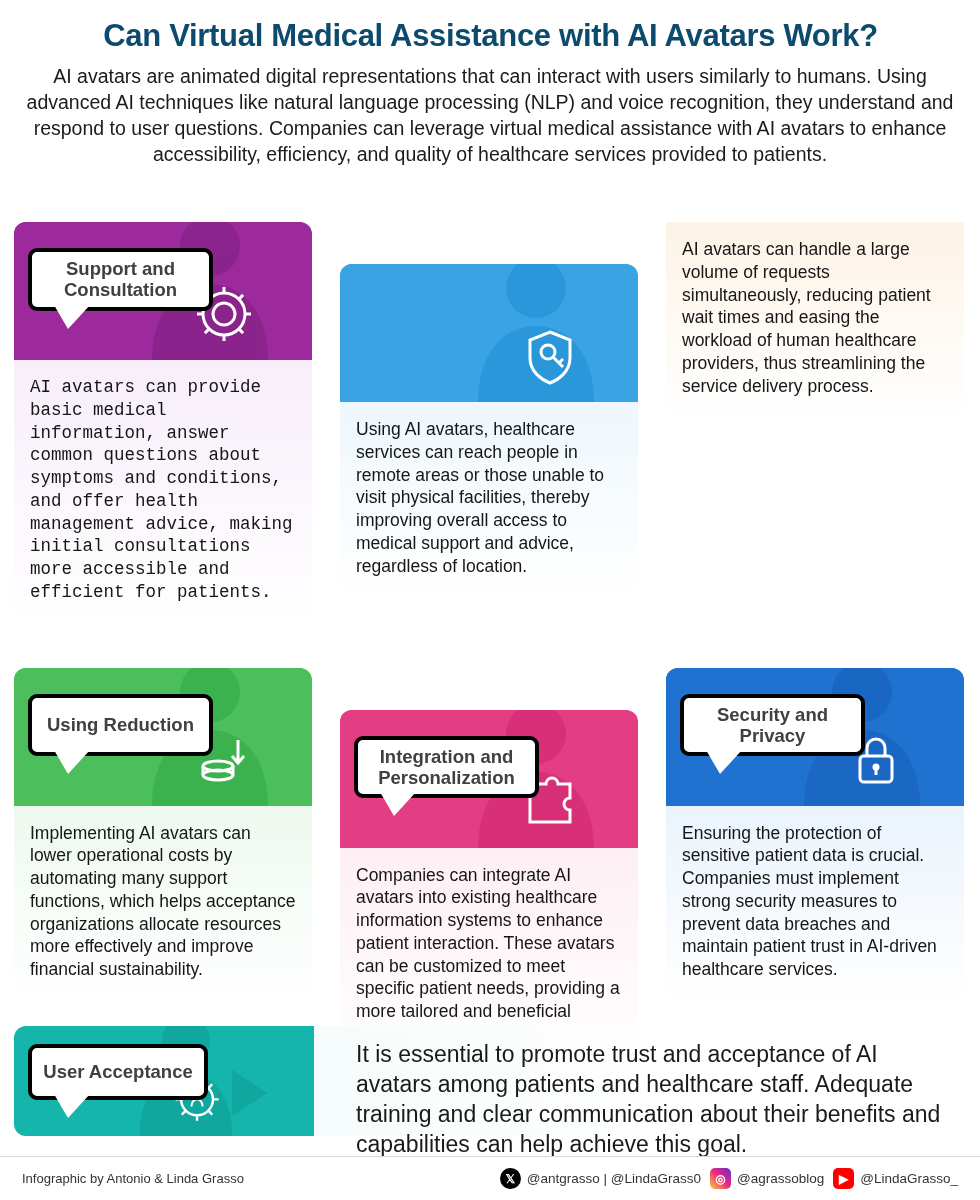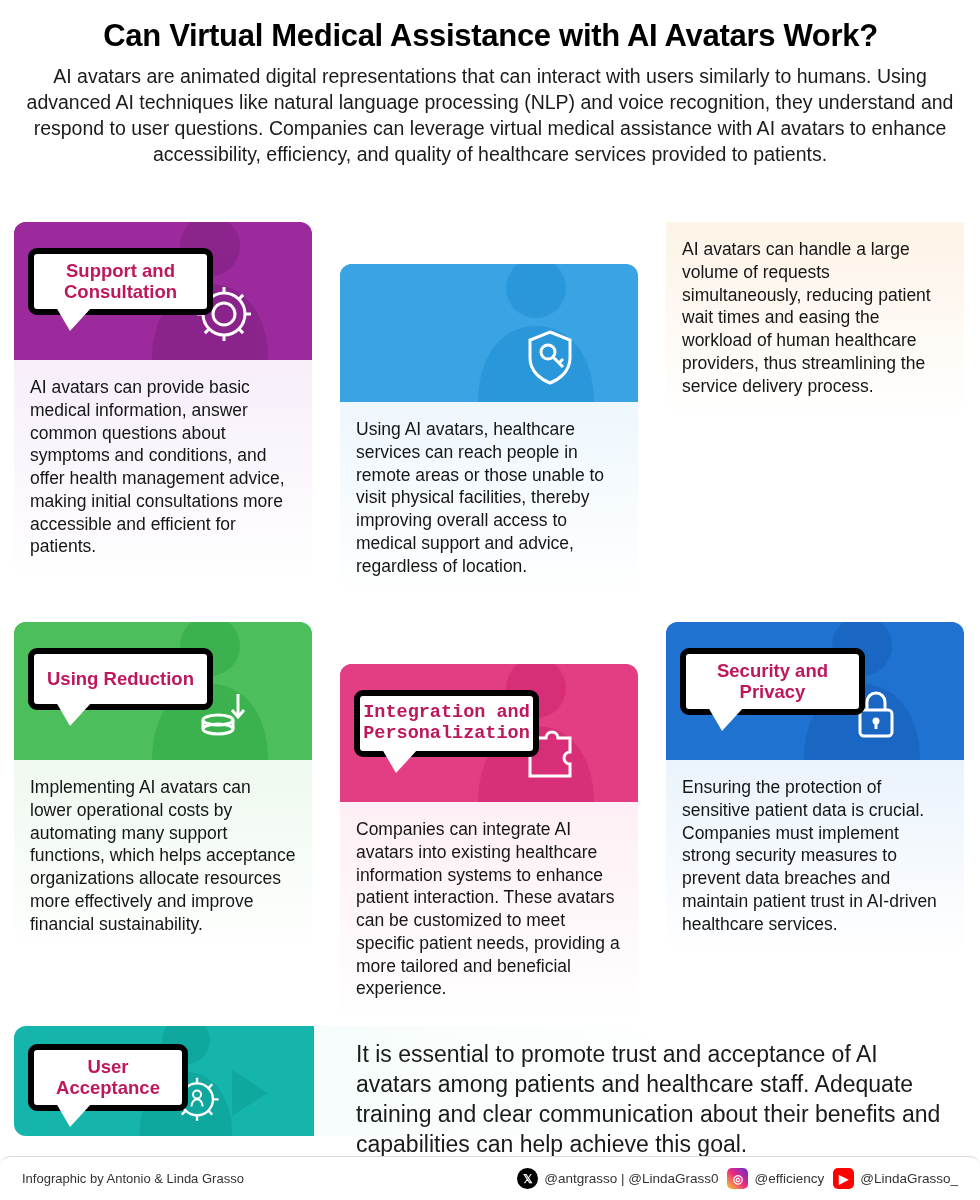--- a/index.html
+++ b/index.html
@@ -13,21 +13,21 @@
   }
   .page { width: 980px; height: 1200px; position: relative; }
 
   
   .title {
     text-align: center;
     font-size: 31px;
     font-weight: bold;
     letter-spacing: -0.3px;
     padding: 18px 19px 10px 20px;
-    color: #000000;
+    color: #0c4a6e;
   }
   .intro {
     text-align: center;
     font-size: 19.5px;
     line-height: 1.33;
     padding: 0 24px;
     color: #1b1b1b;
   }
 
   
@@ -61,31 +61,31 @@
     position: absolute;
     right: 10px; top: 0;
     width: 300px; height: 138px;
   }
   .bubble {
     position: absolute;
     left: 14px; top: 26px;
     width: 185px;
     min-height: 62px;
     background: #ffffff;
-    border: 6px solid #000000;
+    border: 4px solid #000000;
     border-radius: 9px;
     display: flex;
     align-items: center;
     justify-content: center;
     text-align: center;
     padding: 6px 8px;
     font-size: 18.5px;
     font-weight: bold;
     line-height: 1.15;
-    color: #be185d;
+    color: #404040;
     z-index: 4;
   }
   .bubble:after {
     content: "";
     position: absolute;
     left: 22px; bottom: -22px;
     width: 0; height: 0;
     border-left: 14px solid transparent;
     border-right: 22px solid transparent;
     border-top: 24px solid #fff;
@@ -105,42 +105,41 @@
     width: 952px;
     height: 110px;
     border-radius: 12px;
   }
   .wide .head {
     position: absolute;
     left: 0; top: 0;
     width: 300px; height: 110px;
     border-radius: 12px 0 0 12px;
   }
-  .wide .bubble { top: 18px; width: 160px; min-height: 56px; font-size: 18.5px; }
+  .wide .bubble { top: 18px; width: 180px; min-height: 56px; font-size: 18.5px; }
   .wide .wbody {
     position: absolute;
     left: 342px; top: 14px;
     width: 600px;
     font-size: 23px;
     line-height: 1.30;
   }
 
   
   .footer {
     position: absolute;
     left: 0; bottom: 0;
     width: 980px; height: 44px;
     border-top: 1px solid #d9d9d9;
     display: flex;
     align-items: center;
     justify-content: space-between;
     padding: 0 22px;
     font-size: 13px;
     color: #333;
-    border-radius: 10px;
   }
   .handles { display: flex; align-items: center; gap: 9px; font-size: 13.5px; }
   .hgroup { display: flex; align-items: center; gap: 6px; }
   .sicon {
     width: 21px; height: 21px; border-radius: 5px;
     display: inline-flex; align-items: center; justify-content: center;
     color: #fff; font-size: 12px; font-weight: bold;
   }
   .ic-x { background: #000; border-radius: 50%; }
   .ic-ig { background: linear-gradient(45deg,#f9ce34,#ee2a7b,#6228d7); }
@@ -174,21 +173,21 @@
                     <path d="M-14.8,14.8 L-19.1,19.1"></path>
                     <path d="M-21.0,0.0 L-27.0,0.0"></path>
                     <path d="M-14.8,-14.8 L-19.1,-19.1"></path>
                     <path d="M-0.0,-21.0 L-0.0,-27.0"></path>
                     <path d="M14.8,-14.8 L19.1,-19.1"></path>
                   </g>
                 </g>
               </svg></div>
             <div class="bubble">Support and Consultation</div>
           </div>
-          <div class="body" style="background: linear-gradient(rgb(247, 238, 250) 0%, rgb(255, 255, 255) 100%);">AI avatars can provide basic medical information, answer common questions about symptoms and conditions, and offer health management advice, making initial consultations more accessible and efficient for patients.</div>
+          <div class="body" style="background: linear-gradient(rgb(247, 238, 250) 0%, rgb(255, 255, 255) 100%); font-family: Liberation Mono, monospace;">AI avatars can provide basic medical information, answer common questions about symptoms and conditions, and offer health management advice, making initial consultations more accessible and efficient for patients.</div>
         </div>
       </div>
       <div class="cardwrap" style="margin-top: 42px; margin-bottom: 2px;">
         <div class="card">
           <div class="head" style="background: rgb(58, 163, 227);">
             <div class="avatar"><svg viewBox="0 0 300 138" width="300" height="138" xmlns="http://www.w3.org/2000/svg">
                 <rect x="0" y="0" width="300" height="138" fill="#3aa3e3"></rect>
                 <g opacity="0.55">
                   <circle cx="208" cy="24" r="30" fill="#1f8fd6"></circle>
                   <path d="M150,138 C150,92 174,62 208,62 C242,62 266,92 266,138 Z" fill="#1f8fd6"></path>
@@ -224,21 +223,21 @@
                   <path d="M14,-20 L14,2 M8,-4 L14,3 L20,-4" fill="none" stroke="#fff" stroke-width="3"></path>
                 </g>
               </svg></div>
             <div class="bubble">Using Reduction</div>
           </div>
           <div class="body" style="background: linear-gradient(rgb(238, 249, 239) 0%, rgb(255, 255, 255) 100%);">Implementing AI avatars can lower operational costs by automating many support functions, which helps acceptance organizations allocate resources more effectively and improve financial sustainability.</div>
         </div>
       </div>
       <div class="cardwrap" style="margin-top: 42px; margin-bottom: 2px;">
         <div class="card">
-          <div class="head" style="background: rgb(227, 61, 132); font-family: Liberation Mono, monospace;">
+          <div class="head" style="background: rgb(227, 61, 132);">
             <div class="avatar"><svg viewBox="0 0 300 138" width="300" height="138" xmlns="http://www.w3.org/2000/svg">
                 <rect x="0" y="0" width="300" height="138" fill="#e33d84"></rect>
                 <g opacity="0.55">
                   <circle cx="208" cy="24" r="30" fill="#cf2470"></circle>
                   <path d="M150,138 C150,92 174,62 208,62 C242,62 266,92 266,138 Z" fill="#cf2470"></path>
                 </g>
                 <g transform="translate(222,92)">
                   <path d="M-20,-18 L-4,-18 a6,6 0 1,1 12,0 L20,-18 L20,-4 a6,6 0 1,0 0,12 L20,20 L-20,20 Z" fill="none" stroke="#fff" stroke-width="3"></path>
                 </g>
               </svg></div>
@@ -302,21 +301,21 @@
 
   <div class="footer">
     <span>Infographic by Antonio &amp; Linda Grasso</span>
     <span class="handles" id="handles">
         <span class="hgroup">
           <span class="sicon ic-x">𝕏</span>
           <span>@antgrasso | @LindaGrass0</span>
         </span>
         <span class="hgroup">
           <span class="sicon ic-ig">◎</span>
-          <span>@efficiency</span>
+          <span>@agrassoblog</span>
         </span>
         <span class="hgroup">
           <span class="sicon ic-yt">▶</span>
           <span>@LindaGrasso_</span>
         </span>
       </span>
   </div>
 
 </div>
 

